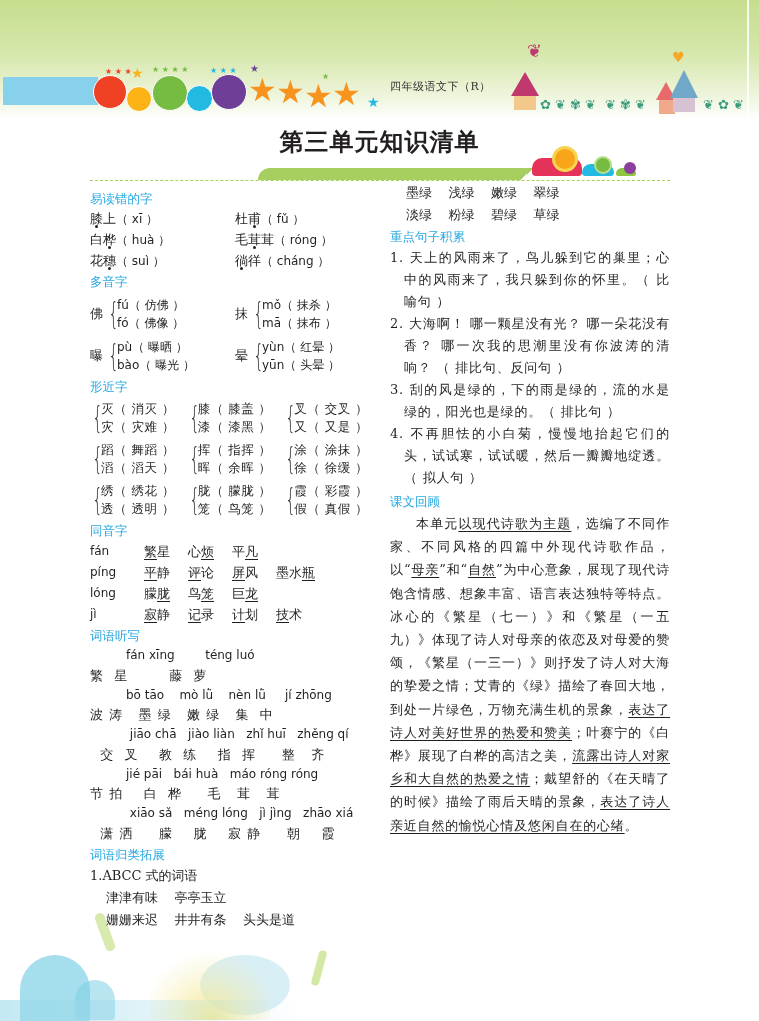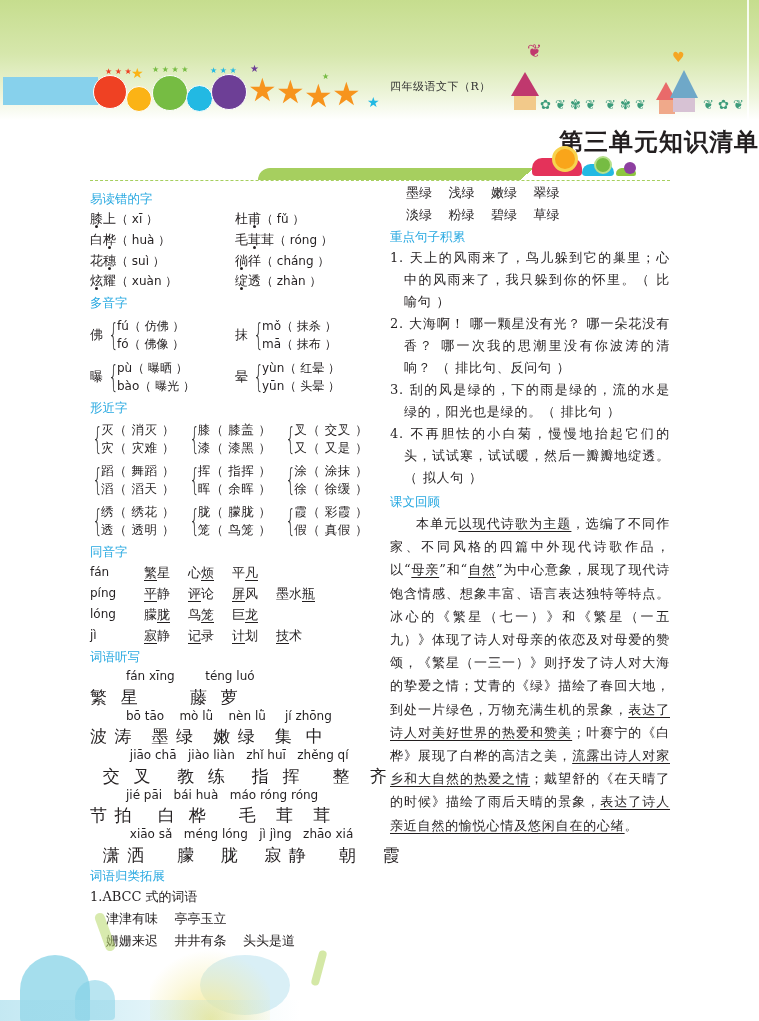--- a/index.html
+++ b/index.html
@@ -20,21 +20,21 @@
     position: absolute; left: 390px; top: 79px; font-size: 11px; color: #333;
     font-family: "DejaVu Serif", serif; letter-spacing: .5px;
   }
   .house { position: absolute; }
   .house .roof { width: 0; height: 0; border-left: 14px solid transparent; border-right: 14px solid transparent; }
   .house .wall { width: 22px; height: 14px; margin-left: 3px; }
   .plant { position: absolute; font-size: 13px; color: #3d9c7b; line-height: 1; }
 
   
   .title {
-    position: absolute; left: 0; width: 759px; top: 126px; text-align: right;
+    position: absolute; left: 0; width: 759px; top: 126px; text-align: center;
     font-family: "DejaVu Sans", sans-serif; font-weight: bold; font-size: 24px; color: #231f20; letter-spacing: 1px;
   }
   .title-band {
     position: absolute; left: 258px; top: 168px; width: 262px; height: 12px;
     background: #a6cf5f; border-radius: 14px 0 0 0;
   }
   .title-band:after {
     content: ""; position: absolute; right: -14px; top: 0; width: 14px; height: 12px;
     background: linear-gradient(to bottom right, #a6cf5f 50%, transparent 50%);
   }
@@ -74,21 +74,21 @@
   .sim { display: flex; align-items: center; width: 100px; }
   .sim .lines { font-size: 12.5px; line-height: 18px; white-space: nowrap; letter-spacing: .5px; }
 
   
   .homo-row { display: flex; line-height: 21px; }
   .homo-row .py { width: 54px; }
   .homo-row .w { width: 44px; white-space: nowrap; }
 
   
   .dict-py { font-family: "DejaVu Sans", sans-serif; font-size: 12px; line-height: 19.5px; white-space: pre; margin-left: 36px; }
-  .dict-ch { font-size: 17px; line-height: 20px; white-space: pre; letter-spacing: 1px; }
+  .dict-ch { font-size: 13px; line-height: 20px; white-space: pre; letter-spacing: 1px; }
 
   .indent { padding-left: 16px; }
   .para { text-align: justify; letter-spacing: .8px; }
   .para-wrap { text-indent: 2em; }
   .sent { padding-left: 14px; text-indent: -14px; }
 
   
   .lotus { position: absolute; border-radius: 50% 50% 10% 10%; opacity: .55; }
   .dragonfly { position: absolute; }
 </style>
@@ -158,24 +158,20 @@
     <div><span></span><span class="dotted">膝</span><span>上</span><span class="py">（ xī ）</span></div>
     <div><span>杜</span><span class="dotted">甫</span><span></span><span class="py">（ fǔ ）</span></div>
   </div>
   <div class="row2">
     <div><span>白</span><span class="dotted">桦</span><span></span><span class="py">（ huà ）</span></div>
     <div><span>毛</span><span class="dotted">茸</span><span>茸</span><span class="py">（ róng ）</span></div>
   </div>
   <div class="row2">
     <div><span>花</span><span class="dotted">穗</span><span></span><span class="py">（ suì ）</span></div>
     <div><span></span><span class="dotted">徜</span><span>徉</span><span class="py">（ cháng ）</span></div>
-  </div>
-  <div class="row2">
-    <div><span></span><span class="dotted">炫</span><span>耀</span><span class="py">（ xuàn ）</span></div>
-    <div><span></span><span class="dotted">绽</span><span>透</span><span class="py">（ zhàn ）</span></div>
   </div>
 
   <div class="sec-h">多音字</div>
   <div class="poly-row">
     <div class="poly">
       <span class="ch">佛</span>
         <span class="brace">{</span>
       <div class="lines">
           <div class="py">fú（ 仿佛 ）</div>
           <div class="py">fó（ 佛像 ）</div>

